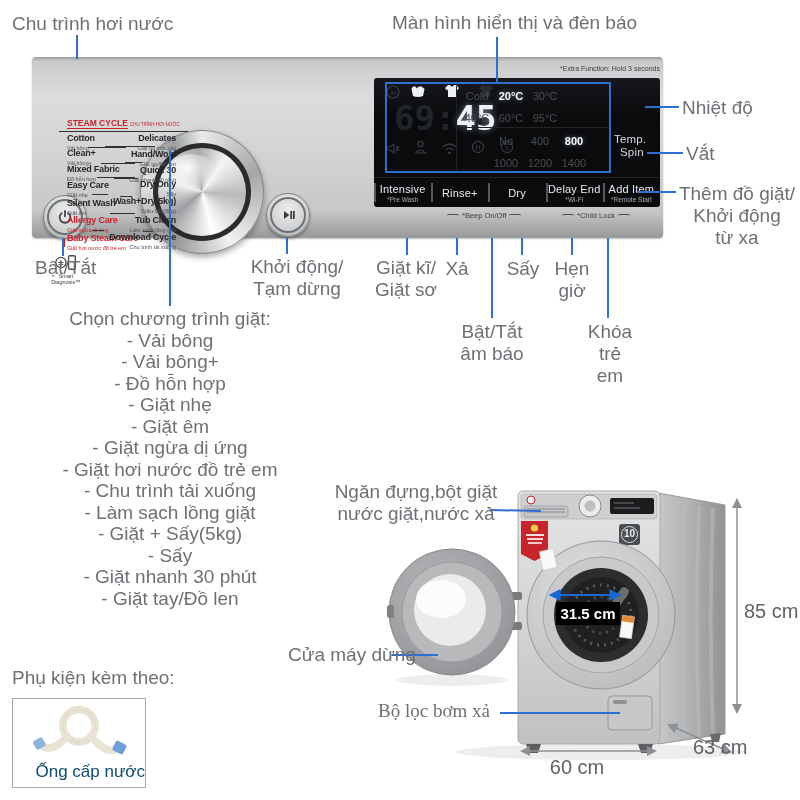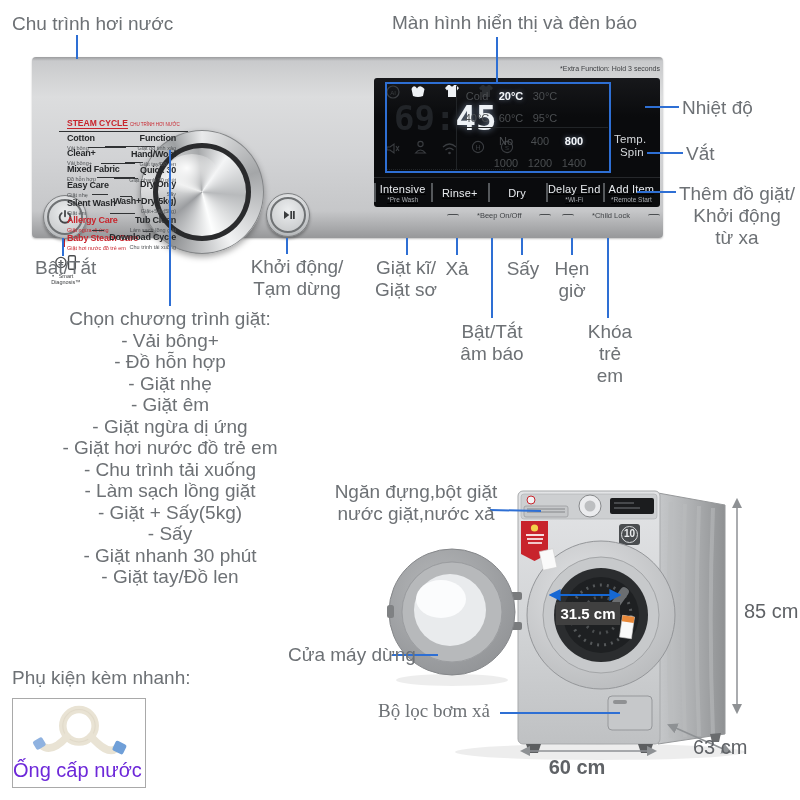--- a/index.html
+++ b/index.html
@@ -52,29 +52,29 @@
   .opt.active{color:#f4f7fa;font-weight:bold;text-shadow:0 0 5px rgba(190,215,255,.5);}
   .dsp-side{position:absolute;font-size:11.5px;color:#d6d9dc;letter-spacing:.2px;}
   .dsp-div-v{position:absolute;left:82px;top:8px;width:1px;height:84px;background:#212427;}
   .dsp-div-h{position:absolute;left:86px;top:49px;width:148px;height:1px;background:#212427;}
   .icon-cell{position:absolute;}
   .btn-row{position:absolute;left:0;bottom:0;width:100%;height:29px;display:flex;border-top:1px solid #26282b;text-decoration:underline;}
   .pbtn{flex:1;position:relative;display:flex;flex-direction:column;align-items:center;justify-content:center;}
   .pbtn::before{content:"";position:absolute;left:0;top:5px;width:2px;height:19px;background:#55585b;}
   .pbtn-l{font-size:11px;color:#e8ebee;letter-spacing:.2px;}
   .pbtn-s{font-size:6.5px;color:#aaadb1;margin-top:1px;}
-  .hint{position:absolute;display:flex;align-items:center;gap:18px;font-size:7.5px;color:#3f4245;white-space:nowrap;}
+  .hint{position:absolute;display:flex;align-items:center;gap:3px;font-size:7.5px;color:#3f4245;white-space:nowrap;}
   .brk{width:12px;height:3px;border-top:1px solid #4a4d50;border-radius:2px;}
   
   .prog-list{position:absolute;left:50px;top:308px;width:240px;text-align:center;
     color:#6d7175;font-size:19px;line-height:21.5px;}
   .acc-box{position:absolute;left:12px;top:698px;width:132px;height:88px;border:1px solid #a9a9a9;background:#fff;}
-  .acc-cap{position:absolute;left:0;bottom:5px;width:100%;text-align:left;font-size:20px;color:#6d28d9;}
-  
-  .badge-31{position:absolute;left:556px;top:602px;width:64px;height:23px;background:#404040;color:#fff;
+  .acc-cap{position:absolute;left:0;bottom:5px;width:100%;text-align:right;font-size:17px;color:#0c4a6e;}
+  
+  .badge-31{position:absolute;left:556px;top:602px;width:64px;height:23px;background:#000000;color:#fff;
     font-size:15px;font-weight:600;display:flex;align-items:center;justify-content:center;}
   .dim-txt{position:absolute;color:#5f6266;font-size:20px;white-space:nowrap;}
   .ten-txt{position:absolute;left:619px;top:528px;width:21px;text-align:center;color:#eceef0;
     font-size:10px;font-weight:bold;}
   svg.layer{position:absolute;left:0;top:0;pointer-events:none;}
 </style>
 </head>
 <body>
 
 <div class="page">
@@ -123,21 +123,21 @@
           </svg>
       </div>
     </div>
   <div class="prog-row left" style="top: 70px;"><span class="p-en">Cotton</span><span class="p-vi">Vải bông</span><i class="p-tick" style="width: 88px; left: 33px;"></i></div>
       <div class="prog-row left" style="top: 85px;"><span class="p-en">Clean+</span><span class="p-vi">Vải bông+</span><i class="p-tick" style="width: 50px; left: 38px;"></i></div>
       <div class="prog-row left" style="top: 101px;"><span class="p-en">Mixed Fabric</span><span class="p-vi">Đồ hỗn hợp</span><i class="p-tick" style="width: 18px; left: 58px;"></i></div>
       <div class="prog-row left" style="top: 117px;"><span class="p-en">Easy Care</span><span class="p-vi">Giặt nhẹ</span><i class="p-tick" style="width: 24px; left: 47px;"></i></div>
       <div class="prog-row left" style="top: 135px;"><span class="p-en">Silent Wash</span><span class="p-vi">Giặt êm</span><i class="p-tick" style="width: 12px; left: 53px;"></i></div>
       <div class="prog-row left red" style="top: 152px;"><span class="p-en">Allergy Care</span><span class="p-vi">Giặt ngừa dị ứng</span><i class="p-tick" style="width: 12px; left: 56px;"></i></div>
       <div class="prog-row left red" style="top: 170px;"><span class="p-en">Baby Steam Care</span><span class="p-vi">Giặt hơi nước đồ trẻ em</span><i class="p-tick" style="width: 10px; left: 76px;"></i></div>
-      <div class="prog-row right" style="top: 70px;"><span class="p-en">Function</span><span class="p-vi">Giặt đồ tinh xảo</span><i class="p-tick" style="width: 74px; right: 43px;"></i></div>
+      <div class="prog-row right" style="top: 70px;"><span class="p-en">Delicates</span><span class="p-vi">Giặt đồ tinh xảo</span><i class="p-tick" style="width: 74px; right: 43px;"></i></div>
       <div class="prog-row right" style="top: 86px;"><span class="p-en">Hand/Wool</span><span class="p-vi">Giặt tay/Đồ len</span><i class="p-tick" style="width: 38px; right: 50px;"></i></div>
       <div class="prog-row right" style="top: 102px;"><span class="p-en">Quick 30</span><span class="p-vi">Giặt nhanh 30 phút</span><i class="p-tick" style="width: 34px; right: 41px;"></i></div>
       <div class="prog-row right" style="top: 116px;"><span class="p-en">Dry Only</span><span class="p-vi">Sấy</span><i class="p-tick" style="width: 38px; right: 41px;"></i></div>
       <div class="prog-row right" style="top: 133px;"><span class="p-en">Wash+Dry(5kg)</span><span class="p-vi">Giặt+Sấy(5kg)</span><i class="p-tick" style="width: 16px; right: 68px;"></i></div>
       <div class="prog-row right" style="top: 152px;"><span class="p-en">Tub Clean</span><span class="p-vi">Làm sạch lồng giặt</span><i class="p-tick" style="width: 20px; right: 46px;"></i></div>
       <div class="prog-row right" style="top: 169px;"><span class="p-en">Download Cycle</span><span class="p-vi">Chu trình tải xuống</span><i class="p-tick" style="width: 12px; right: 72px;"></i></div>
     </div>
 
   <div class="extra-fn">*Extra Function: Hold 3 seconds</div>
 
@@ -399,36 +399,37 @@
   </div>
   <div class="lbl center" style="left:585px;top:321px;width:50px;">
     <div>Khóa</div>
     <div>trẻ</div>
     <div>em</div>
   </div>
 
   <div class="prog-list">
     <div>Chọn chương trình giặt:</div>
     <div id="prog-items">
+        <div>- Vải bông</div>
         <div>- Vải bông+</div>
         <div>- Đồ hỗn hợp</div>
         <div>- Giặt nhẹ</div>
         <div>- Giặt êm</div>
         <div>- Giặt ngừa dị ứng</div>
         <div>- Giặt hơi nước đồ trẻ em</div>
         <div>- Chu trình tải xuống</div>
         <div>- Làm sạch lồng giặt</div>
         <div>- Giặt + Sấy(5kg)</div>
         <div>- Sấy</div>
         <div>- Giặt nhanh 30 phút</div>
         <div>- Giặt tay/Đồ len</div>
       </div>
   </div>
 
-  <div class="lbl" style="left:12px;top:667px;">Phụ kiện kèm nhanh:</div>
+  <div class="lbl" style="left:12px;top:667px;">Phụ kiện kèm theo:</div>
   <div class="acc-box">
     <svg width="120" height="54" viewBox="0 0 100 50" style="position:absolute;left:6px;top:3px;">
       <circle cx="50" cy="22" r="15" fill="none" stroke="#e9e3d4" stroke-width="7"></circle>
       <circle cx="50" cy="22" r="15" fill="none" stroke="#d9d2c0" stroke-width="1" opacity=".5"></circle>
       <path d="M39,32 C30,42 22,46 15,40" fill="none" stroke="#e9e3d4" stroke-width="7" stroke-linecap="round"></path>
       <path d="M61,32 C70,42 78,48 85,43" fill="none" stroke="#e9e3d4" stroke-width="7" stroke-linecap="round"></path>
       <rect x="8" y="34" width="10" height="9" rx="2" fill="#8fb2e0" transform="rotate(-32 13 38)"></rect>
       <rect x="82" y="37" width="11" height="10" rx="2" fill="#6f9fd8" transform="rotate(26 87 42)"></rect>
     </svg>
     <div class="acc-cap">Ống cấp nước</div>
@@ -436,17 +437,17 @@
 
   <div class="lbl center" style="left:330px;top:481px;width:172px;">
     <div>Ngăn đựng,bột giặt</div>
     <div>nước giặt,nước xả</div>
   </div>
   <div class="lbl" style="left:288px;top:644px;">Cửa máy dừng</div>
   <div class="lbl" style="left:378px;top:700px;font-family:Liberation Serif, serif;">Bộ lọc bơm xả</div>
 
   <div class="badge-31">31.5 cm</div>
   <div class="dim-txt" style="left:744px;top:600px;">85 cm</div>
-  <div class="dim-txt" style="left:545px;top:756px;width:64px;text-align:center;font-weight:bold;">60 cm</div>
+  <div class="dim-txt" style="left:545px;top:756px;width:64px;text-align:center;">60 cm</div>
   <div class="dim-txt" style="left:693px;top:736px;">63 cm</div>
   <div class="ten-txt">10</div>
 
 </div>
 
 </body></html>

